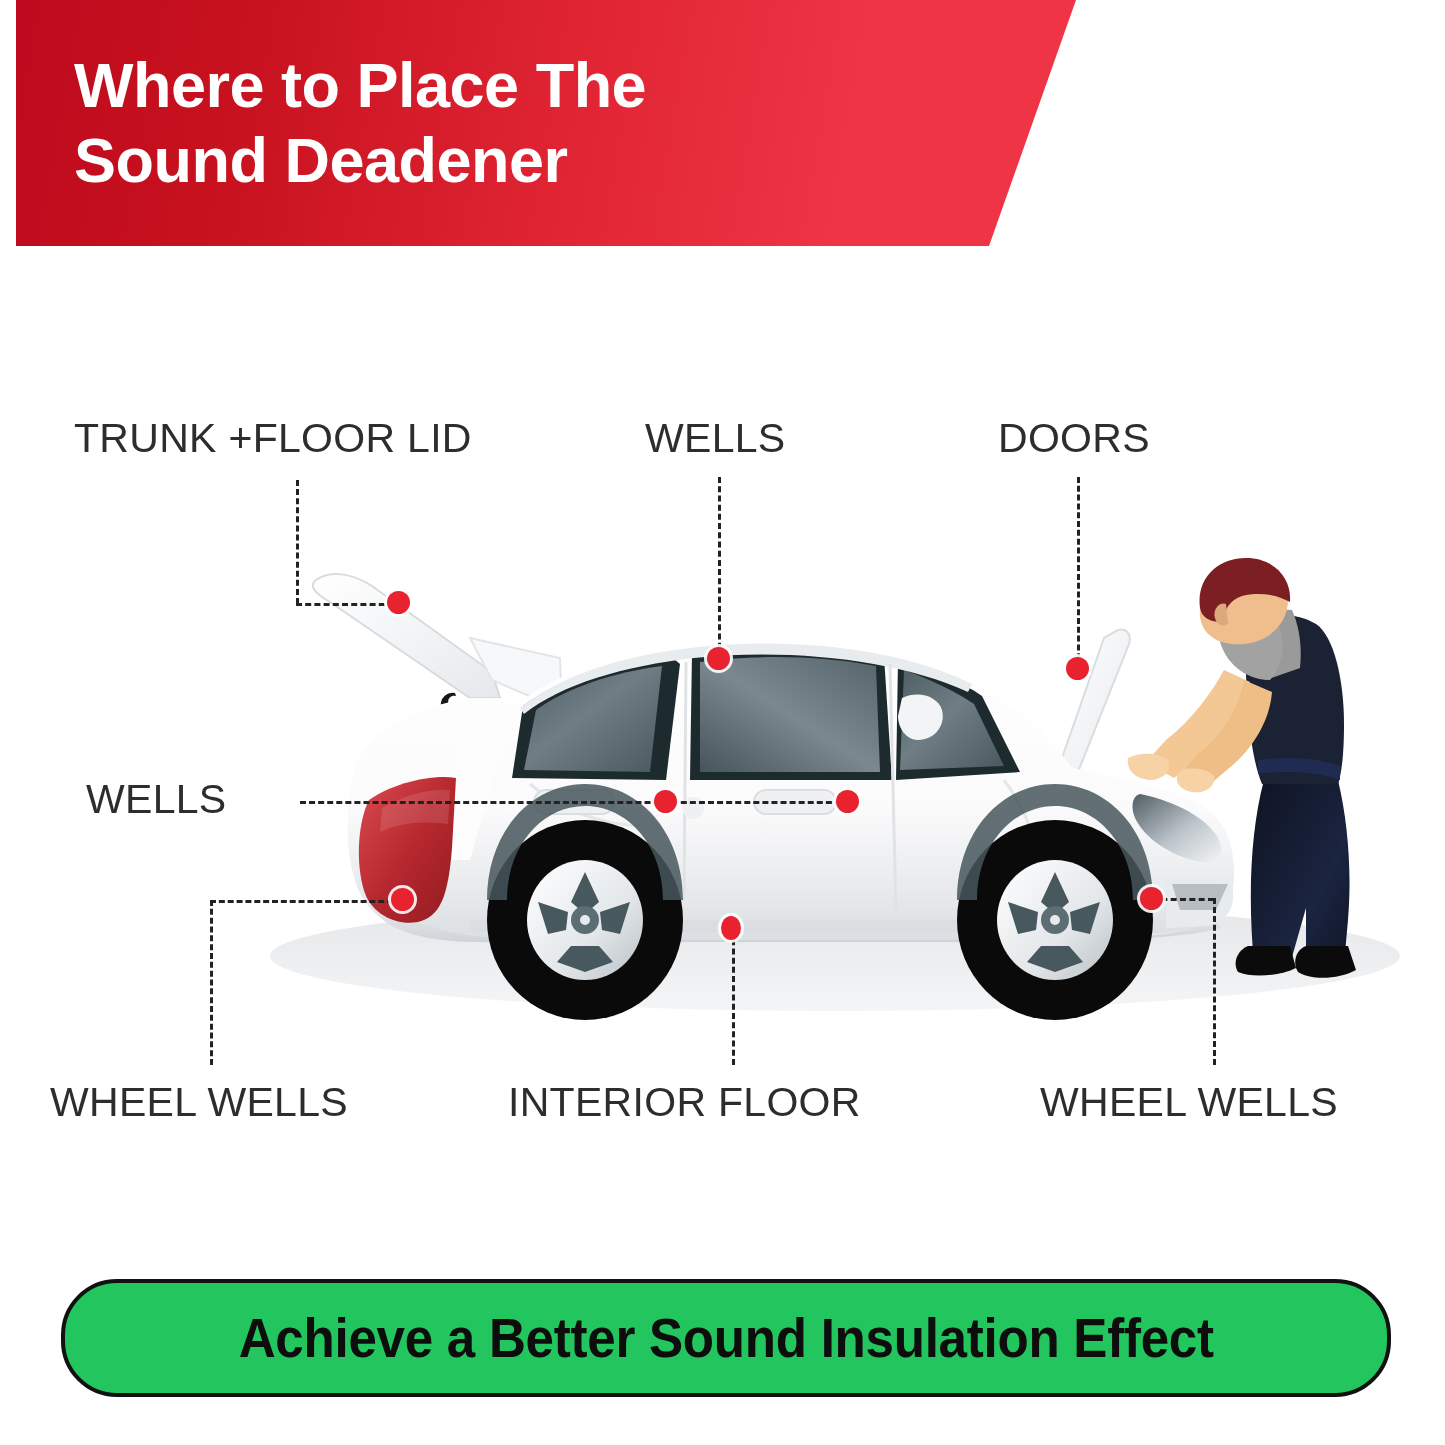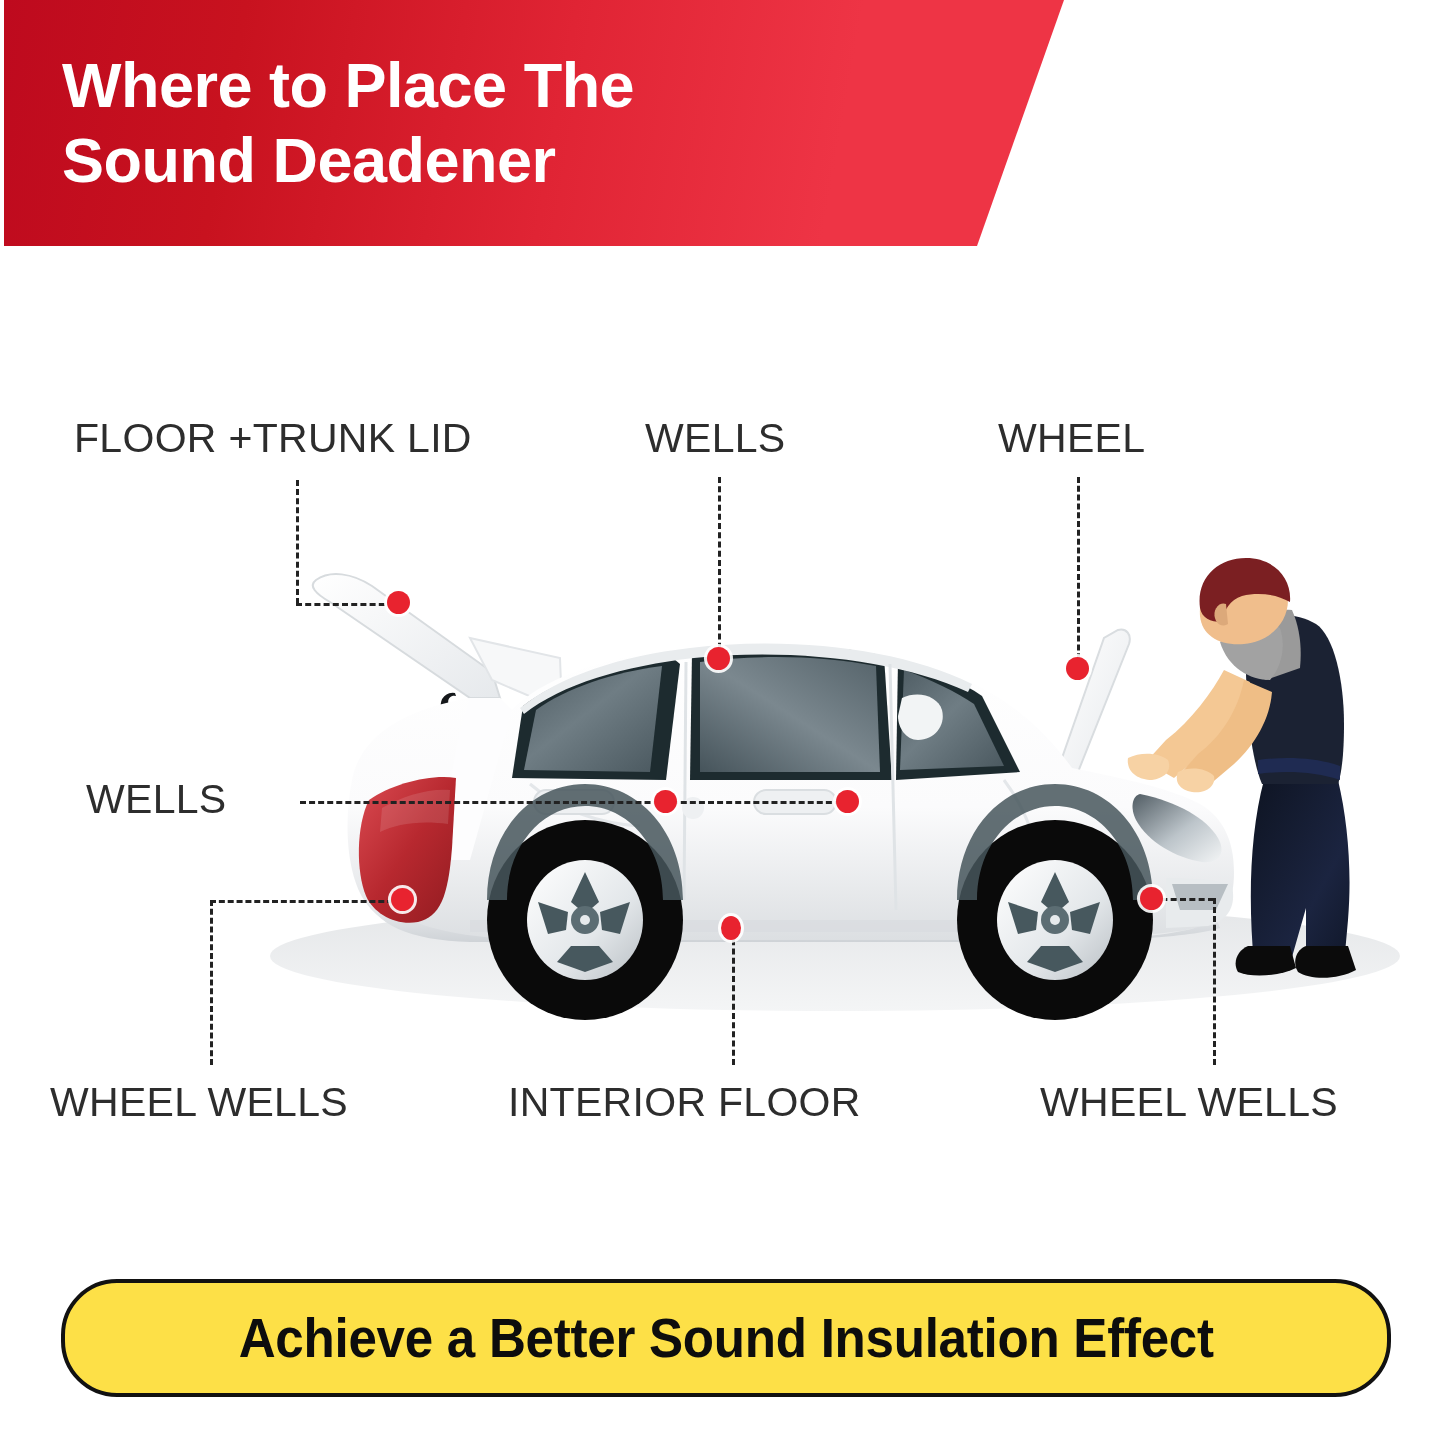--- a/index.html
+++ b/index.html
@@ -1,20 +1,20 @@
 <!DOCTYPE html>
 <html><head>
 <meta charset="utf-8">
 <style>
   html,body{margin:0;padding:0;background:#ffffff;}
   body{width:1445px;height:1445px;position:relative;overflow:hidden;
        font-family:"Liberation Sans",sans-serif;}
 
   
-  #header-banner{position:absolute;left:4px;top:0;width:1060px;height:246px;
+  #header-banner{position:absolute;left:16px;top:0;width:1060px;height:246px;
       background:linear-gradient(100deg,#BE0A1E 0%,#C8121F 22%,#E02434 52%,#EE3445 78%,#EE3445 100%);
       -webkit-clip-path:polygon(0 0,1060px 0,973px 246px,0 246px);
       clip-path:polygon(0 0,1060px 0,973px 246px,0 246px);}
   #header-title{position:absolute;left:58px;top:48px;width:880px;
       color:#ffffff;font-size:63px;line-height:1.19;font-weight:bold;
       letter-spacing:-0.5px;white-space:pre-line;}
 
   
   .callout{position:absolute;color:#2d2d2d;font-size:41px;line-height:1;
       font-weight:500;letter-spacing:0.3px;white-space:nowrap;}
@@ -51,21 +51,21 @@
   #dot-door-front{left:836px;top:790px;}
   #dot-ww-rear{left:391px;top:888px;}
   #dot-floor{left:721px;top:916px;width:20px;height:24px;}
   #dot-ww-front{left:1140px;top:887px;}
 
   
   #illustration{position:absolute;left:0;top:380px;width:1445px;height:700px;}
 
   
   #cta-banner{position:absolute;left:61px;top:1279px;width:1322px;height:110px;
-      border:4px solid #111111;border-radius:56px;background:#fde047;
+      border:4px solid #111111;border-radius:56px;background:#22c55e;
       display:flex;align-items:center;justify-content:center;}
   #cta-text{color:#0d0d0d;font-size:55px;font-weight:bold;letter-spacing:-0.3px;
       white-space:nowrap;transform:scaleX(0.93);}
 </style>
 </head>
 <body>
 
 <div id="header-banner">
   <div id="header-title">Where to Place The
 Sound Deadener</div>
@@ -243,23 +243,23 @@
 
 <div class="dot" id="dot-trunk"></div>
 <div class="dot" id="dot-roof"></div>
 <div class="dot" id="dot-hood"></div>
 <div class="dot" id="dot-door-rear"></div>
 <div class="dot" id="dot-door-front"></div>
 <div class="dot" id="dot-ww-rear"></div>
 <div class="dot" id="dot-floor"></div>
 <div class="dot" id="dot-ww-front"></div>
 
-<div class="callout" id="label-trunk">FLOOR +TRUNK LID</div>
+<div class="callout" id="label-trunk">TRUNK +FLOOR LID</div>
 <div class="callout" id="label-roof">WELLS</div>
-<div class="callout" id="label-hood">WHEEL</div>
+<div class="callout" id="label-hood">DOORS</div>
 <div class="callout" id="label-doors">WELLS</div>
 <div class="callout" id="label-wheelwells-rear">WHEEL WELLS</div>
 <div class="callout" id="label-interior-floor">INTERIOR FLOOR</div>
 <div class="callout" id="label-wheelwells-front">WHEEL WELLS</div>
 
 <div id="cta-banner">
   <span id="cta-text">Achieve a Better Sound Insulation Effect</span>
 </div>
 
 </body></html>

